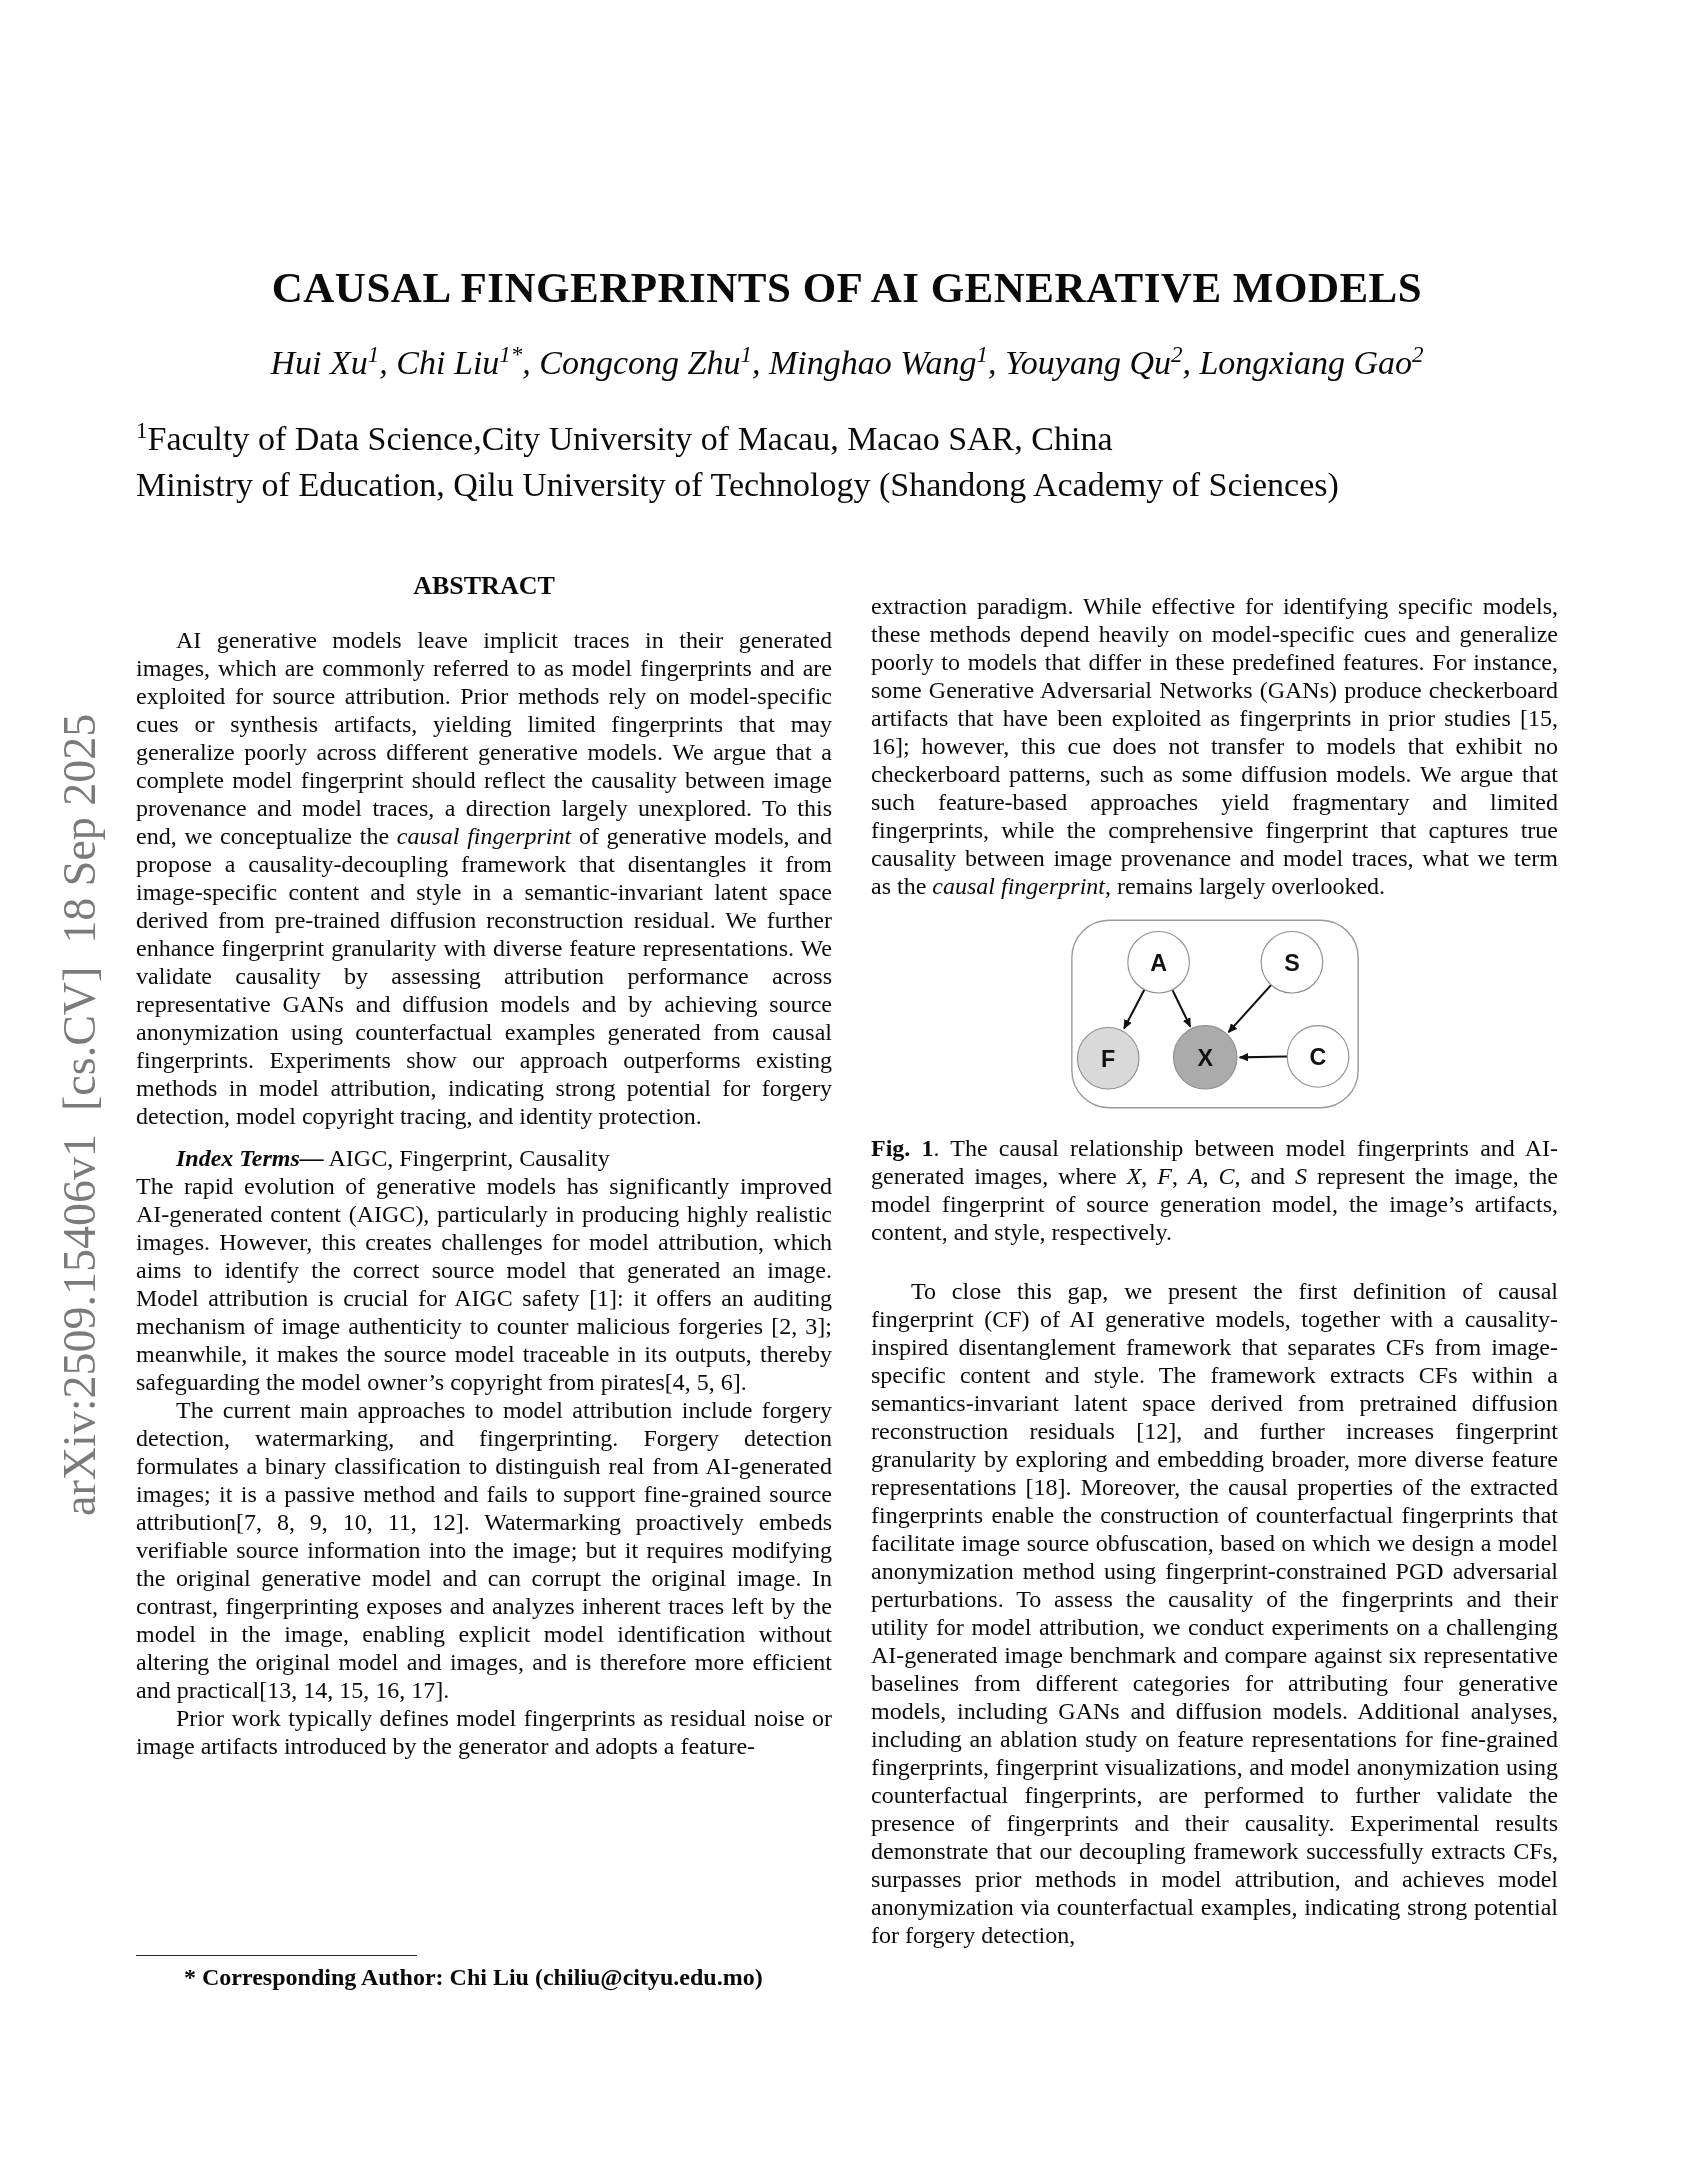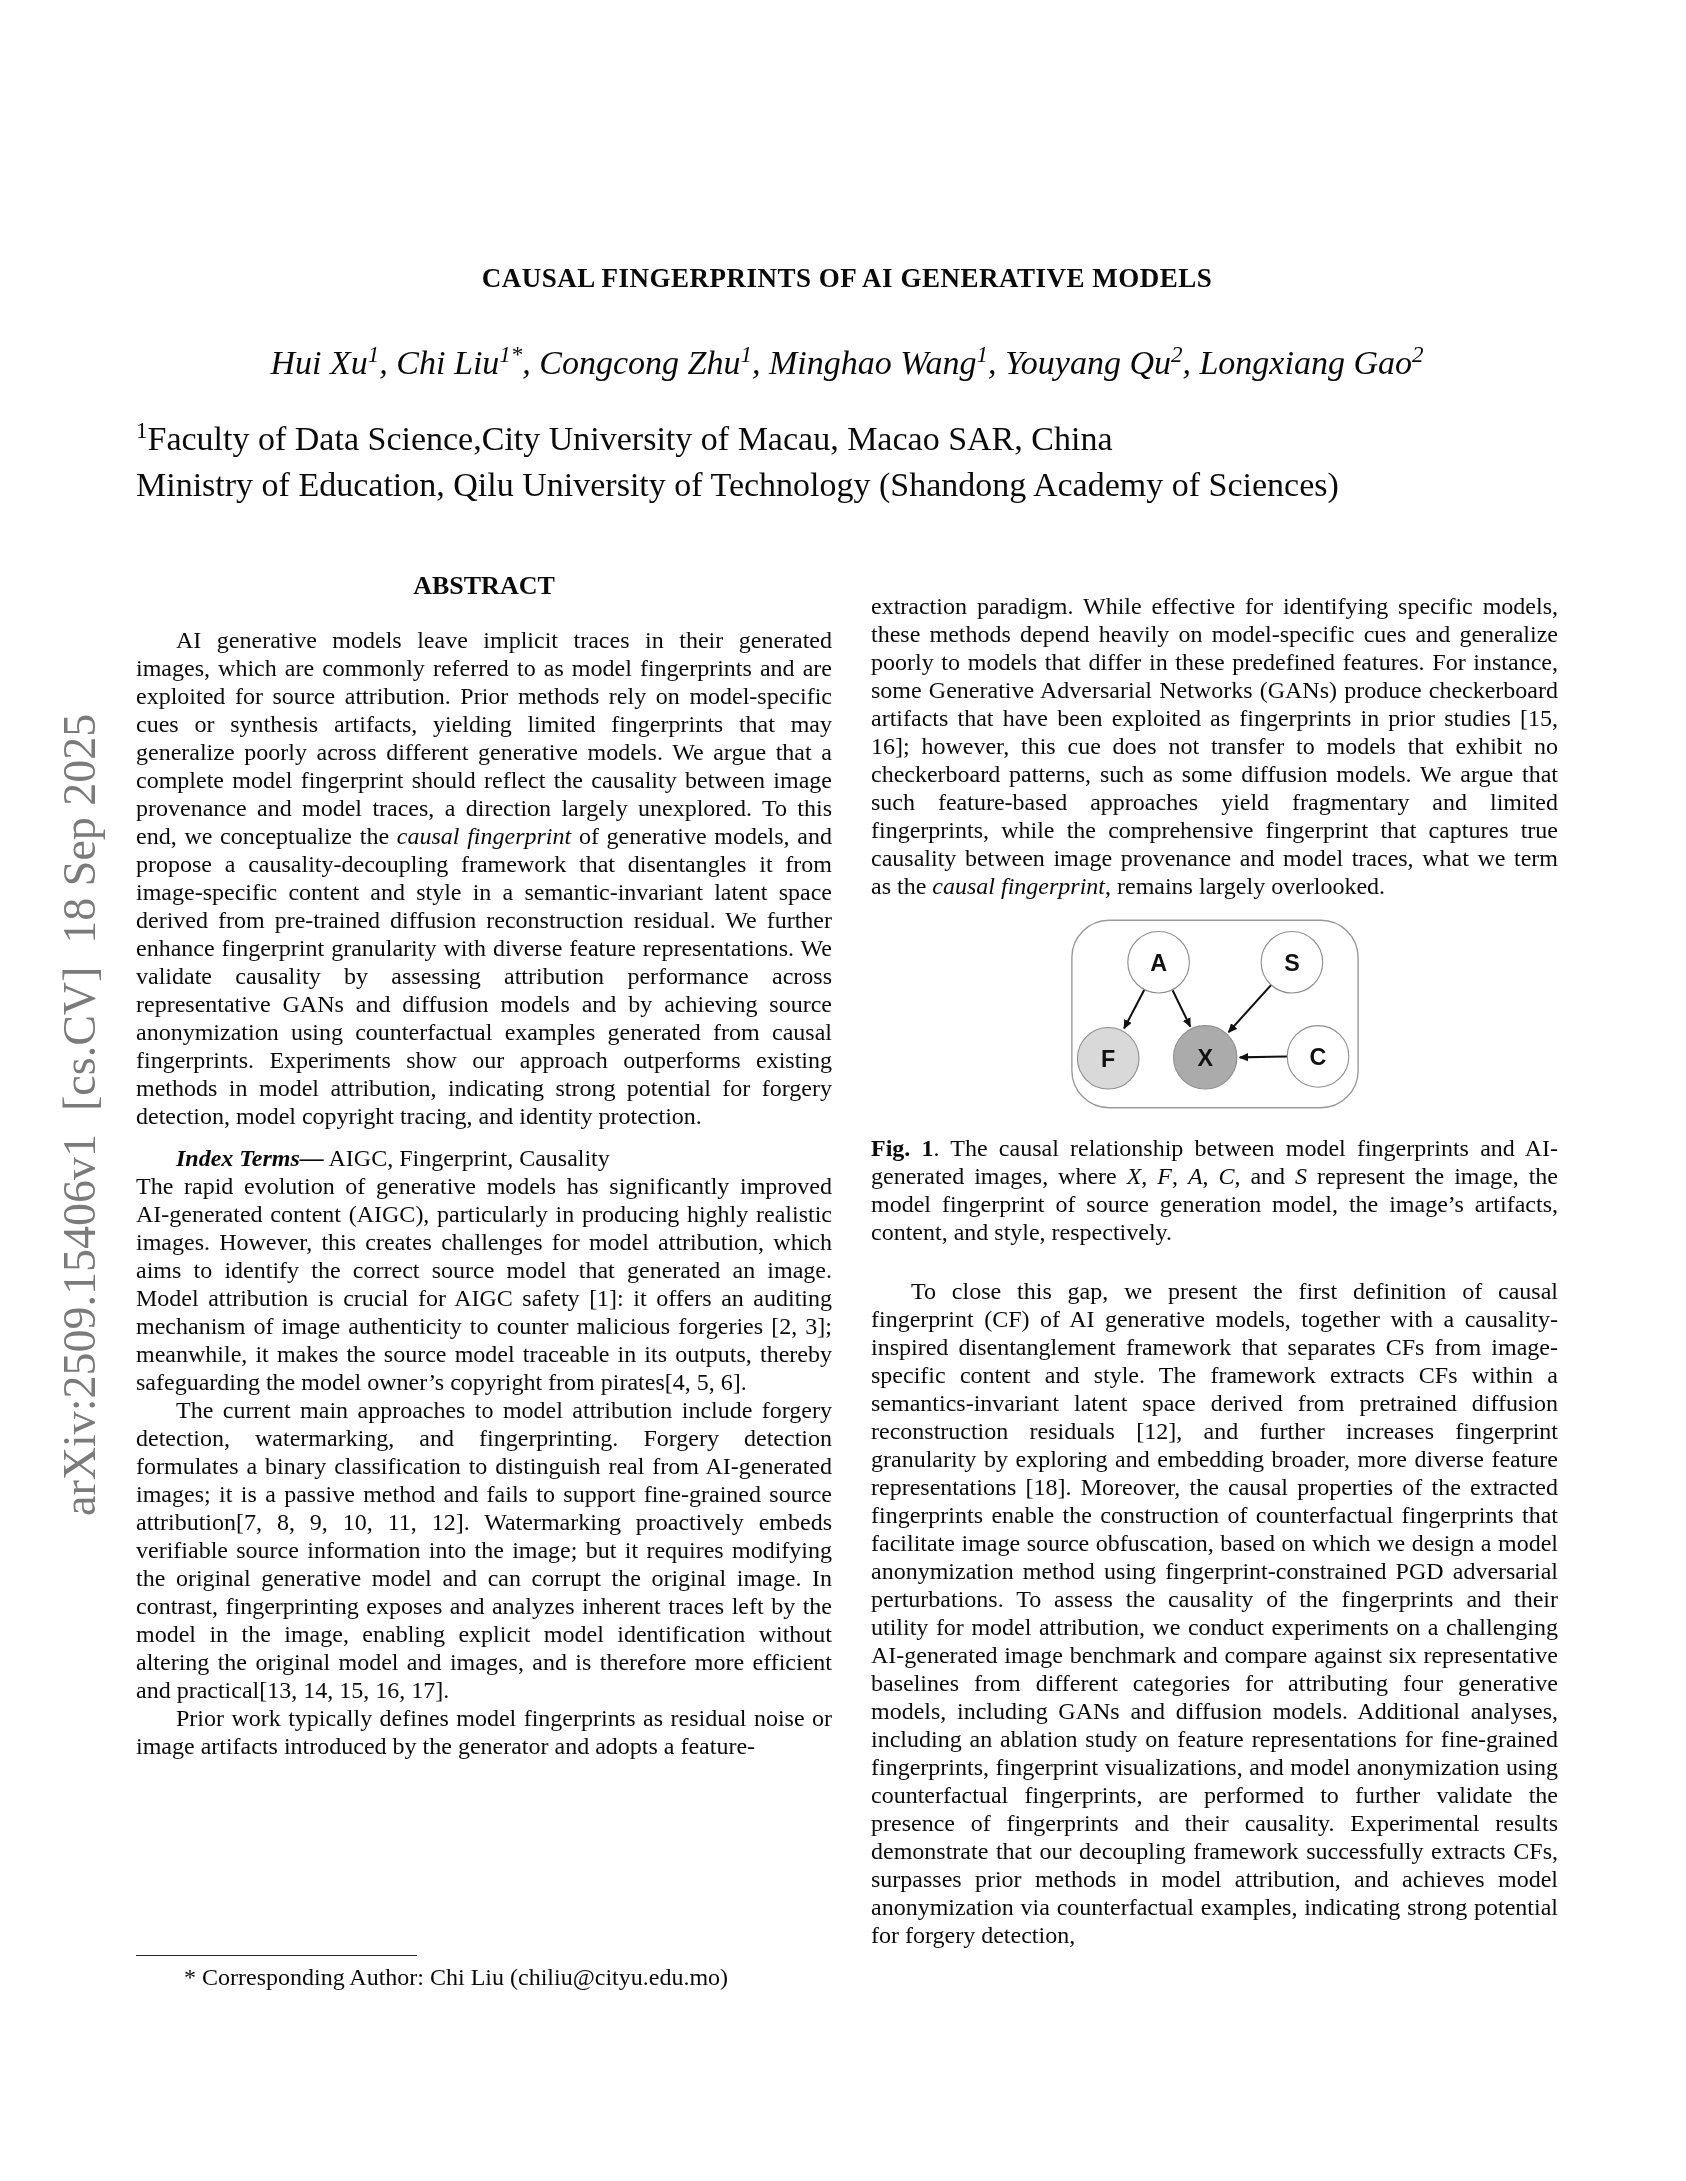--- a/index.html
+++ b/index.html
@@ -9,21 +9,21 @@
     font-family:"Liberation Serif","DejaVu Serif",serif;
   }
   .arxiv-banner {
     position:absolute; left:44px; top:613px; height:1003px; width:72px;
     writing-mode:vertical-rl; transform:rotate(180deg);
     font-size:46px; color:#7b7b7b; white-space:pre; text-align:center;
     line-height:72px;
   }
   .page-title {
     position:absolute; top:263px; left:136px; width:1422px;
-    text-align:center; font-size:27px; font-weight:bold; letter-spacing:0.5px;
+    text-align:center; font-size:43px; font-weight:bold; letter-spacing:0.5px;
   }
   .author-line {
     position:absolute; top:342px; left:136px; width:1422px;
     text-align:center; font-size:34px; font-style:italic;
   }
   .author-line sup { font-size:23px; }
   .affiliations {
     position:absolute; top:412px; left:136px; width:1422px;
     font-size:34px; line-height:38px;
   }
@@ -34,21 +34,21 @@
   .sec-heading { text-align:center; font-weight:bold; font-size:26px; }
   .h-abstract { margin:1.8px 0 26px 0; }
   .h-intro    { margin:39px 0 26px 0; }
   p { margin:0; }
   .indent { text-indent:40px; }
   .it { font-style:italic; }
   .bi { font-style:italic; font-weight:bold; }
   .index-line { margin-top:14.7px; text-indent:40px; }
   .footnote { margin-top:auto; font-size:24px; line-height:29px; text-align:left; }
   .footnote-rule { width:281px; border-top:1.8px solid #2a2a2a; margin-bottom:7.3px; }
-  .footnote-text { padding-left:48px; }
+  .footnote-text { padding-left:48px;font-weight:bold; }
   .figure-block { margin:18.4px 0 7.3px 0; }
   .fig-svg { display:block; margin:0 auto; }
   .fig-node-label {
     font-family:"Liberation Sans","DejaVu Sans",sans-serif;
     font-weight:bold; font-size:25px; fill:#111111;
   }
   .fig-caption { margin-top:24px; font-size:24px; line-height:28px; text-align:justify; }
   .fig-caption .b { font-weight:bold; }
   .p-after-fig { margin-top:31px; }
 </style>

